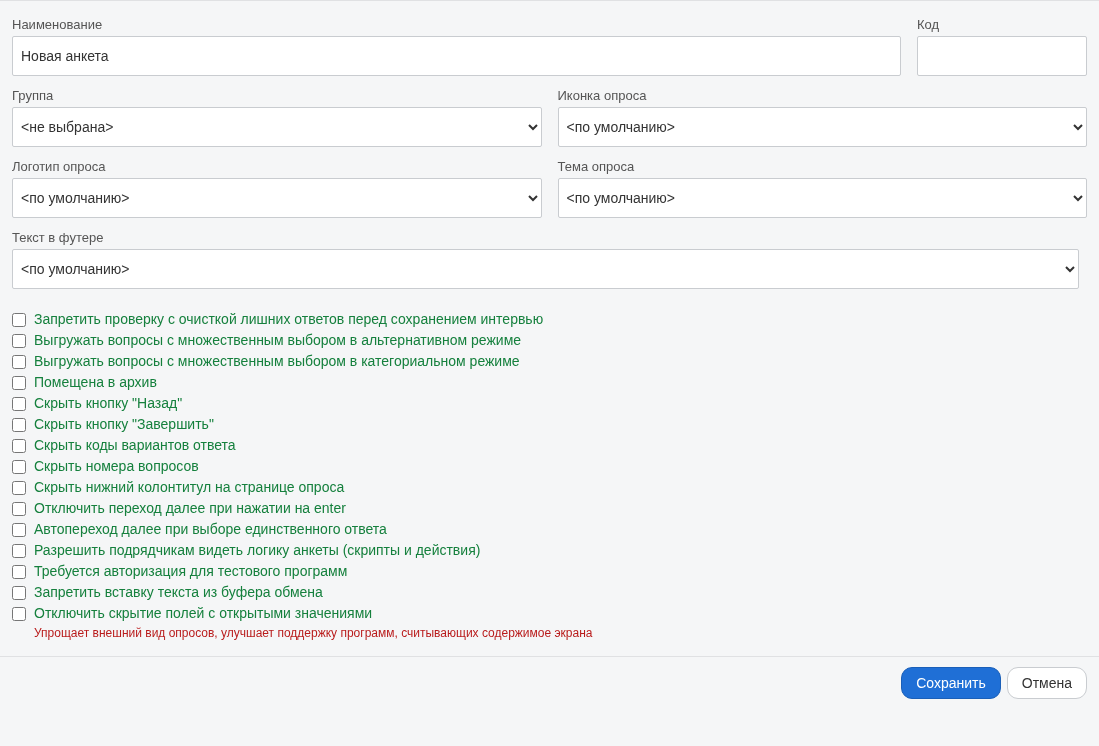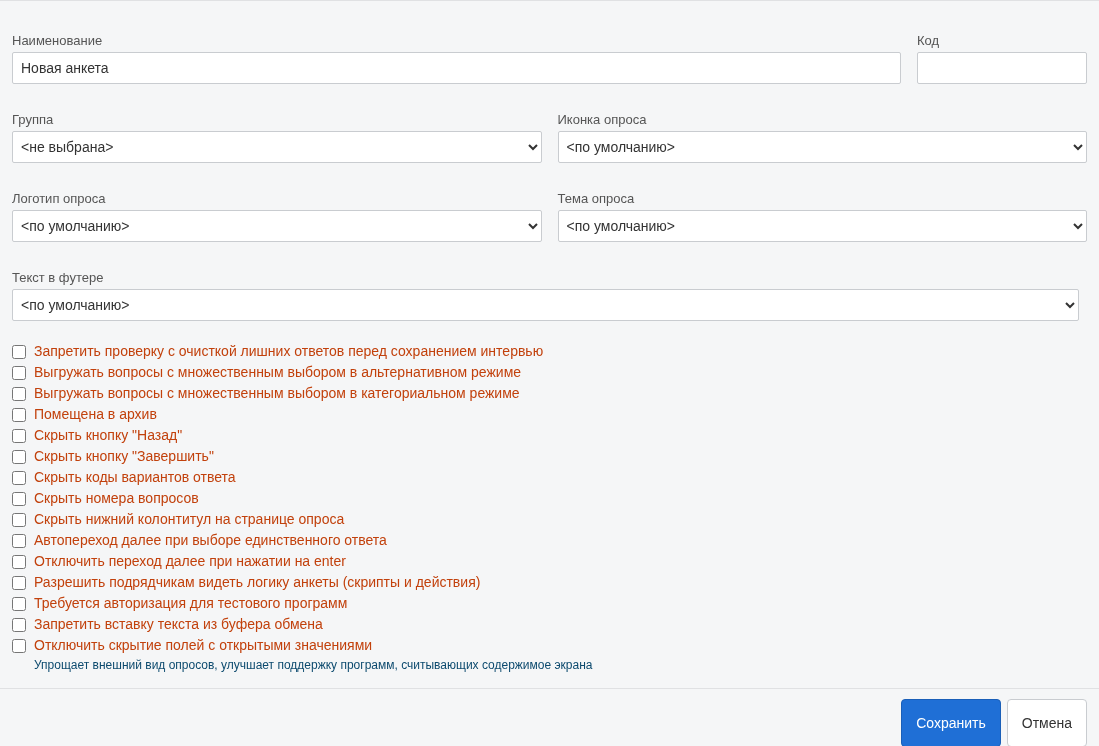--- a/index.html
+++ b/index.html
@@ -21,25 +21,25 @@
 }
 .col { flex: 1; display: flex; flex-direction: column; }
 .col-name { flex: 1; }
 .col-code { width: 170px; flex: none; }
 .col-half { flex: 1; }
 .col-footer { width: 50%; padding-right: 8px; }
 label.field-label {
   font-size: 13px;
   color: #555;
   margin-bottom: 4px;
-  margin-top: 22px;
+  margin-top: 6px;
 }
 input[type="text"], select {
   width: 100%;
-  height: 32px;
+  height: 40px;
   padding: 4px 8px;
   font-size: 14px;
   color: #333;
   background: #fff;
   border: 1px solid #c9ccd0;
   border-radius: 2px;
   font-family: inherit;
 }
 select { padding: 4px 4px; }
 .checkbox-section {
@@ -53,41 +53,41 @@
   padding: 0;
 }
 .cb-row input[type="checkbox"] {
   width: 14px;
   height: 14px;
   margin: 0;
   accent-color: #2b6fd1;
 }
 .cb-label {
   font-size: 14px;
-  color: #c2410c;
+  color: #15803d;
 }
 .cb-helper {
   font-size: 12px;
-  color: #0c4a6e;
+  color: #b91c1c;
   margin-left: 22px;
   margin-top: 2px;
 }
 .footer-bar {
   border-top: 1px solid #e0e1e3;
   background: #f5f6f7;
   padding: 10px 12px;
   display: flex;
   justify-content: flex-end;
   gap: 6px;
 }
 .btn {
-  height: 48px;
+  height: 32px;
   padding: 0 14px;
   font-size: 14px;
-  border-radius: 4px;
+  border-radius: 11px;
   cursor: pointer;
   font-family: inherit;
 }
 .btn-primary {
   background: #1f6fd6;
   color: #fff;
   border: 1px solid #1a5fb8;
 }
 .btn-default {
   background: #fff;
@@ -188,25 +188,25 @@
       <div class="cb-row">
         <input type="checkbox" style="">
         <span class="cb-label">Скрыть номера вопросов</span>
       </div>
       <div class="cb-row">
         <input type="checkbox" style="">
         <span class="cb-label">Скрыть нижний колонтитул на странице опроса</span>
       </div>
       <div class="cb-row">
         <input type="checkbox" style="">
+        <span class="cb-label">Отключить переход далее при нажатии на enter</span>
+      </div>
+      <div class="cb-row">
+        <input type="checkbox" style="">
         <span class="cb-label">Автопереход далее при выборе единственного ответа</span>
-      </div>
-      <div class="cb-row">
-        <input type="checkbox" style="">
-        <span class="cb-label">Отключить переход далее при нажатии на enter</span>
       </div>
       <div class="cb-row">
         <input type="checkbox" style="">
         <span class="cb-label">Разрешить подрядчикам видеть логику анкеты (скрипты и действия)</span>
       </div>
       <div class="cb-row">
         <input type="checkbox" style="">
         <span class="cb-label">Требуется авторизация для тестового программ</span>
       </div>
       <div class="cb-row">

